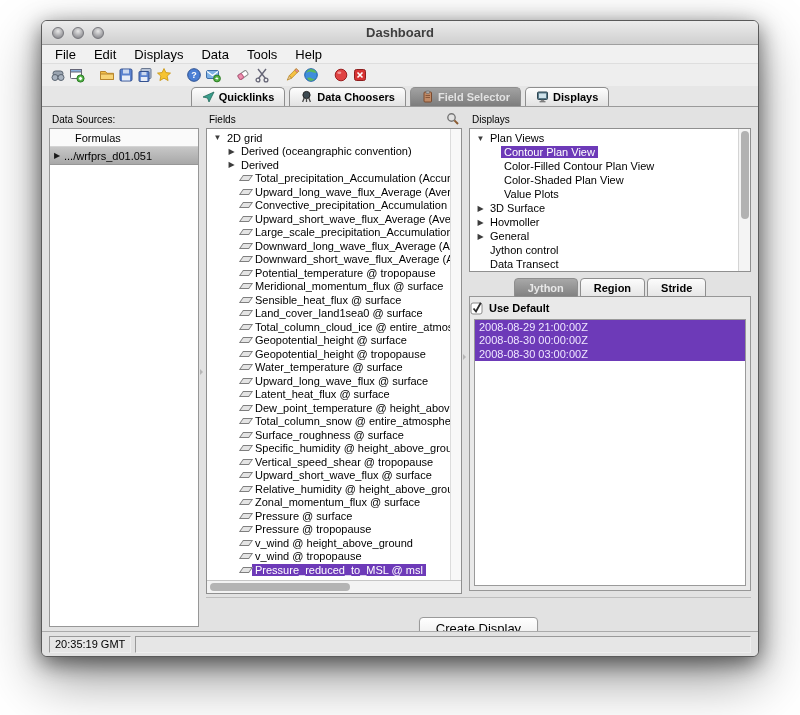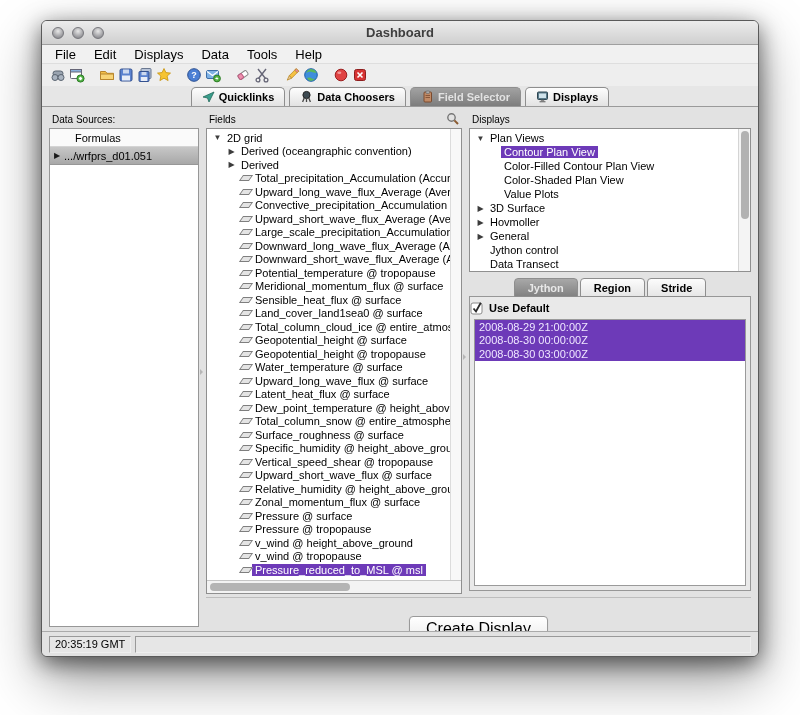--- a/index.html
+++ b/index.html
@@ -108,21 +108,21 @@
   .ud-row { height:22px; flex:none; display:flex; align-items:center; 
     gap:5px; padding-right:9px; font-size:11px; font-weight:bold; color:#000; }
   .times-list { flex:1; margin:0 4px 4px 4px; border:1px solid #9a9a9a; background:#fff;
     overflow:hidden; }
   .time-row { height:13.5px; font-size:11px; display:flex; align-items:center; padding-left:4px; color:#000; }
   .time-row.selected { background:var(--color-selection,#6d3ab8); color:#efe7ff; }
 
   
   .footer { height:30px; flex:none; border-top:1px solid #bdbdbd;
     display:flex; align-items:center; justify-content:center; }
-  .create-btn { font-size:16px; color:#000; padding:3px 16px; border:1px solid #9a9a9a;
+  .create-btn { font-size:13px; color:#000; padding:3px 16px; border:1px solid #9a9a9a;
     border-radius:4px; background:linear-gradient(#ffffff,#ebebeb);
     box-shadow:0 1px 1px rgba(0,0,0,.18); font-family:inherit;margin-top:32px; }
   .statusbar { height:25px; flex:none; background:#e2e2e2; border-top:1px solid #aaaaaa;
     display:flex; align-items:center; padding:0 7px; gap:4px; }
   .sunken { height:17px; display:flex; align-items:center; padding:0 5px; font-size:11px;
     color:#000; background:#e6e6e6;
     border:1px solid; border-color:#999999 #eeeeee #eeeeee #999999; }
   .status-time { flex:none; }
   .status-msg { flex:1; }
 </style>

